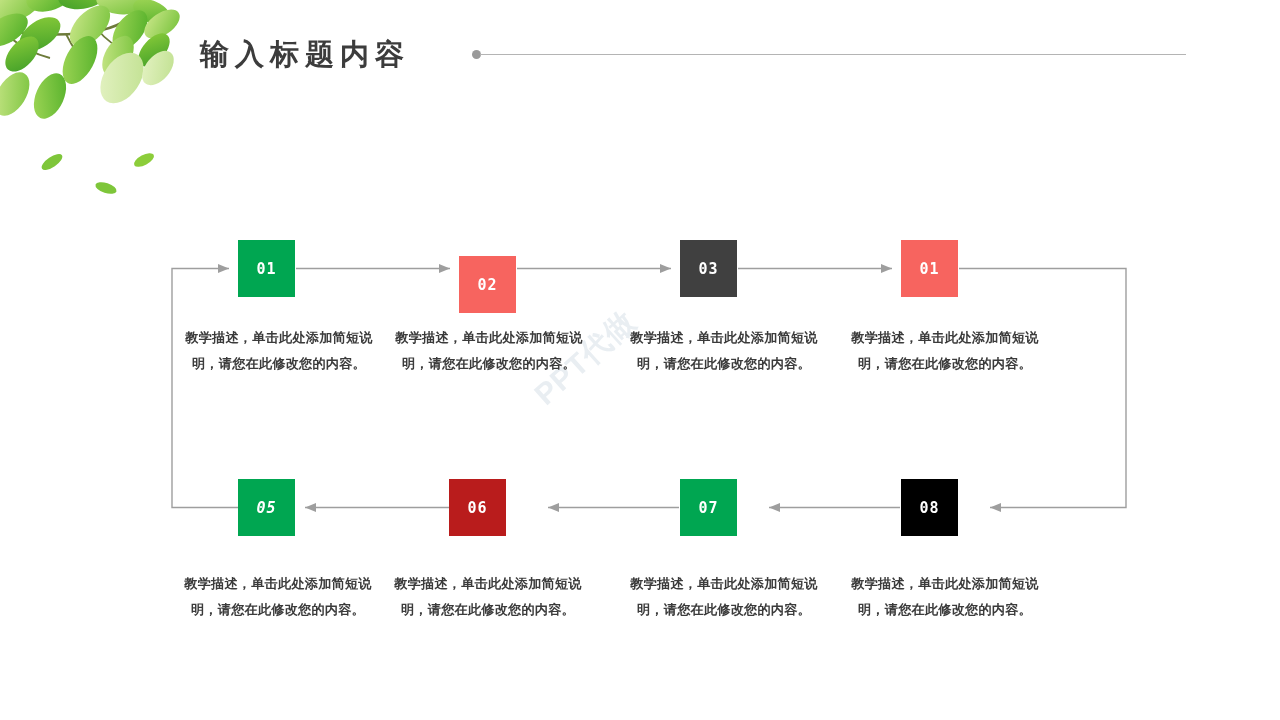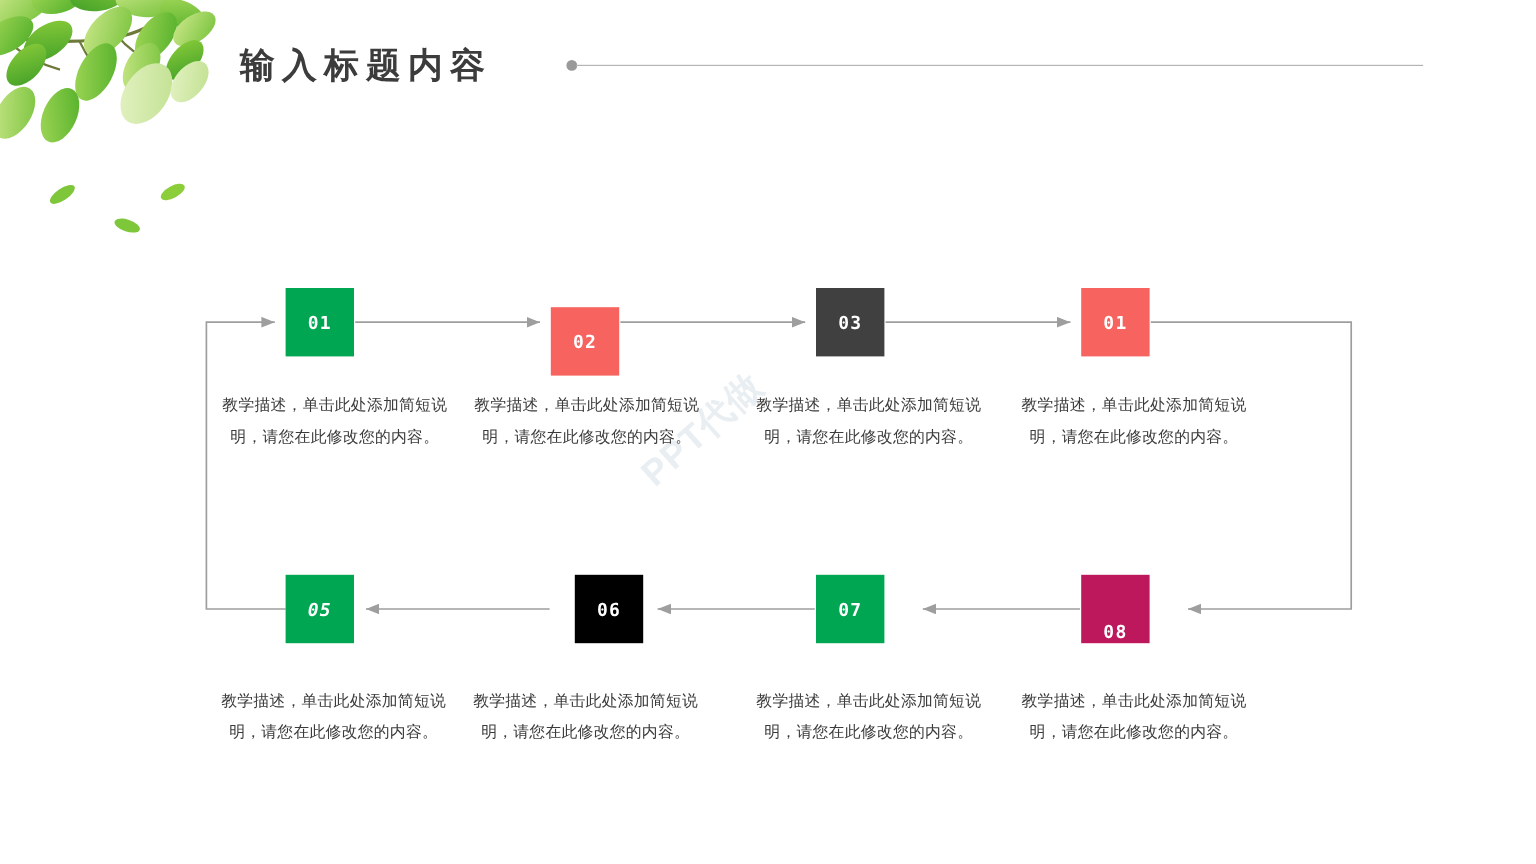--- a/index.html
+++ b/index.html
@@ -110,21 +110,21 @@
     font-weight: 700;
     letter-spacing: 1px;
     color: #ffffff;
   }
 
   .desc {
     position: absolute;
     width: 196px;
     font-size: 13.2px;
     line-height: 26px;
-    font-weight: 400;
+    font-weight: 700;
     color: #3b3b3b;
     text-align: center;
     letter-spacing: 0.2px;
     font-family: "Liberation Sans", "DejaVu Sans", sans-serif;
   }
 
   
   #watermark {
     position: absolute;
     left: 548px;
@@ -241,27 +241,27 @@
     <div class="node" style="left:680px; top:240px; background:#404040;text-align:center;">
       <span class="node-label">03</span>
     </div>
     <div class="node" style="left:901px; top:240px; background:#f7645f;">
       <span class="node-label">01</span>
     </div>
 
     <div class="node" style="left:238px; top:479px; background:#00a651;font-style:italic;">
       <span class="node-label">05</span>
     </div>
-    <div class="node" style="left:479px; top:479px; background:#000000;">
+    <div class="node" style="left:449px; top:479px; background:#b91c1c;">
       <span class="node-label">06</span>
     </div>
     <div class="node" style="left:680px; top:479px; background:#00a651;">
       <span class="node-label">07</span>
     </div>
-    <div class="node" style="left:901px; top:479px; background:#be185d;align-items:flex-end;">
+    <div class="node" style="left:901px; top:479px; background:#000000;">
       <span class="node-label">08</span>
     </div>
 
     <div class="desc" style="left:181px; top:325px;">教学描述，单击此处添加简短说明，请您在此修改您的内容。</div>
     <div class="desc" style="left:391px; top:325px;">教学描述，单击此处添加简短说明，请您在此修改您的内容。</div>
     <div class="desc" style="left:626px; top:325px;">教学描述，单击此处添加简短说明，请您在此修改您的内容。</div>
     <div class="desc" style="left:847px; top:325px;">教学描述，单击此处添加简短说明，请您在此修改您的内容。</div>
 
     <div class="desc" style="left:180px; top:571px;">教学描述，单击此处添加简短说明，请您在此修改您的内容。</div>
     <div class="desc" style="left:390px; top:571px;">教学描述，单击此处添加简短说明，请您在此修改您的内容。</div>

